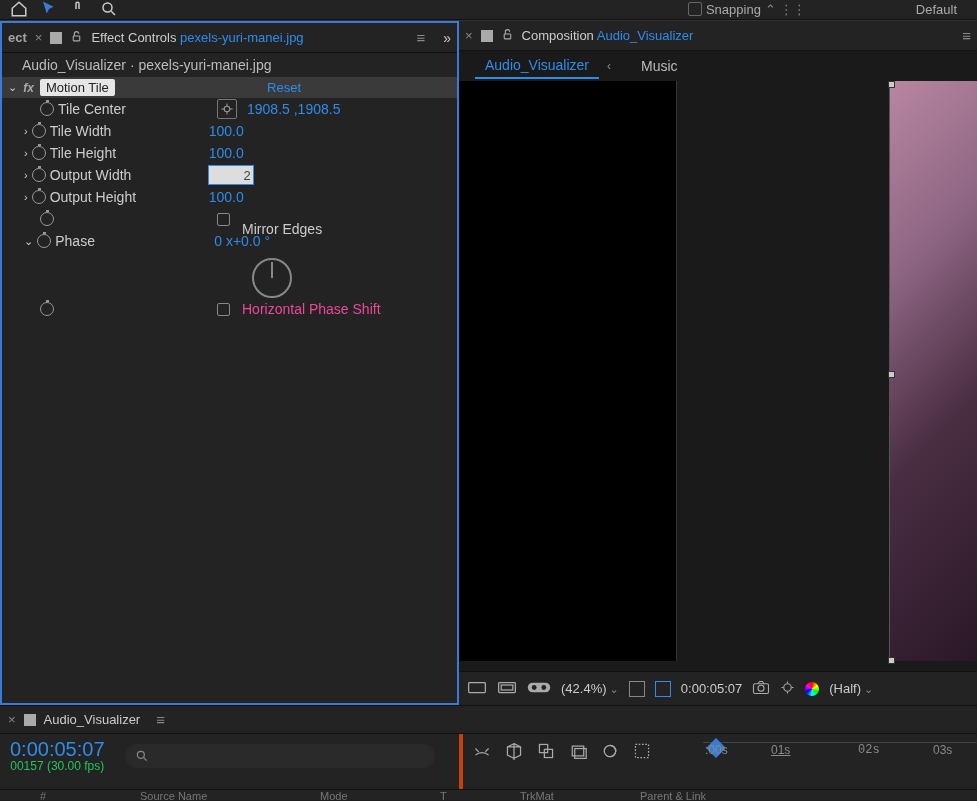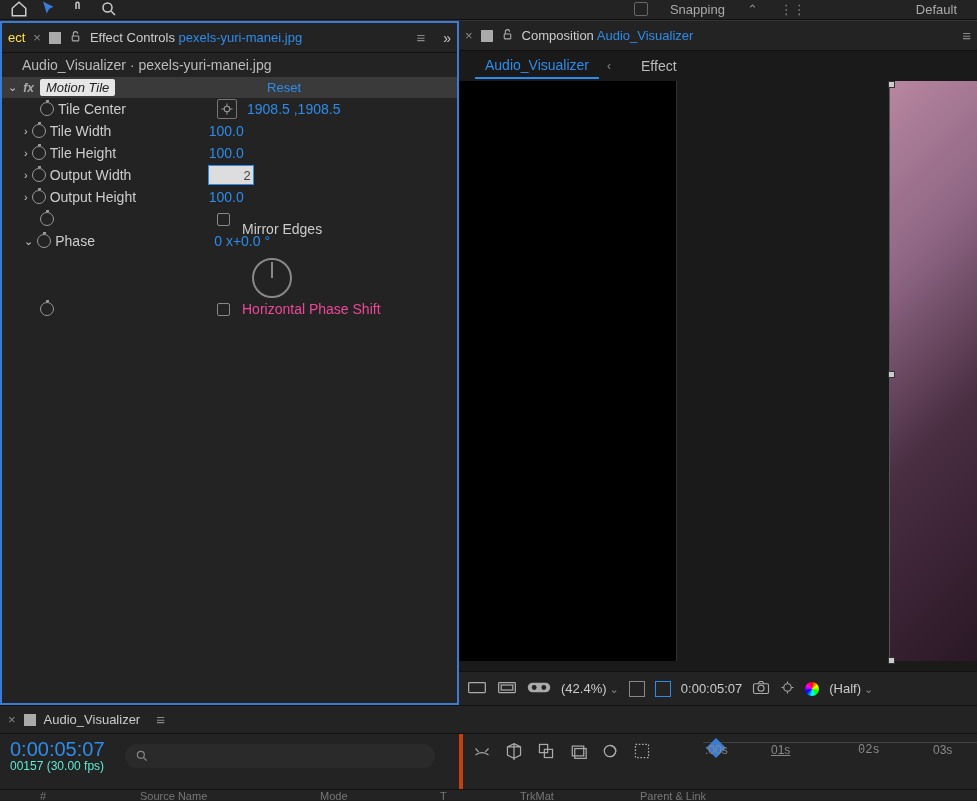--- a/index.html
+++ b/index.html
@@ -16,21 +16,21 @@
   .toolbar-top {
     height: 20px;
     background: #232323;
     border-bottom: 1px solid #111;
     display: flex;
     align-items: center;
     gap: 10px;
     padding-left: 10px;
   }
   .toolbar-spacer { flex: 1; }
-  .snap-label { color: #aaa; font-size: 13px; display:flex; align-items:flex-start; gap:22px; margin-right:100px;}
+  .snap-label { color: #aaa; font-size: 13px; display:flex; align-items:flex-start; gap:4px; margin-right:100px;}
   .snap-check { width:14px; height:14px; border:1px solid #666; border-radius:2px; }
   .workspace-label { color:#aaa; margin-right:20px; }
   .tool-icon { width:20px; height:20px; display:inline-block; }
 
   .main-row { display:flex; height:685px; border-top:1px solid #333;}
   .left-panel {
     width: 459px;
     background: #232323;
     border: 2px solid #3a7bd5;
     display: flex;
@@ -72,21 +72,20 @@
     gap:6px;
   }
   .disclosure { color:#ccc; font-size:11px; cursor:pointer;}
   .fx-badge { font-style:italic; color:#aaa; font-weight:bold; font-size:12px;text-align:right;}
   .effect-name-box {
     background:#e6e6e6;
     color:#222;
     padding:1px 6px;
     border-radius:2px;
     font-size:13px;
-    font-style:italic;
   }
   .reset-link { color:#2d8ceb; margin-left:auto; margin-right:150px; font-size:13px;}
   .prop-row {
     display:flex;
     align-items:center;
     padding:2px 16px;
     gap:4px;
     height:22px;
   }
   .indent1 { padding-left: 22px; }
@@ -209,23 +208,24 @@
   .tl-left {
     width:459px;
     padding:4px 10px;
   }
   .timecode-big {
     color:#2d8ceb;
     font-size:20px;
     font-weight:500;
   }
   .framecount {
-    color:#5eead4;
+    color:#22c55e;
     font-size:12px;
     margin-top:-2px;
+    text-align:center;
   }
   .search-oval {
     display:inline-flex;
     align-items:center;
     background:#2a2a2a;
     border-radius:14px;
     padding:2px 10px;
     margin-left:20px;
     width:310px;
     height:24px;
@@ -291,21 +291,21 @@
     <span style="color:#888;">⌃</span>
     <span style="color:#888;">⋮⋮</span>
   </span>
   <span class="workspace-label">Default</span>
 </div>
 
 <div class="main-row">
 
   <div class="left-panel">
     <div class="panel-tab-row">
-      <span style="color:#fde047;">ect</span>
+      <span style="color:#a3a3a3;font-weight:bold;">ect</span>
       <span class="tab-x">×</span>
       <span class="tab-sq"></span>
       <span class="tab-lock">
         <svg viewBox="0 0 24 24" width="13" height="13" fill="none" stroke="#aaa" stroke-width="2">
             <rect x="6" y="11" width="12" height="9" rx="1"></rect>
             <path d="M8 11V7a4 4 0 018 0"></path>
           </svg>
       </span>
       <span class="tab-title">
         <span>Effect Controls</span>
@@ -404,21 +404,21 @@
       </span>
       <span class="tab-title">
         <span>Composition</span>
         <span class="tab-accent">Audio_Visualizer</span>
       </span>
       <span class="tab-menu">≡</span>
     </div>
     <div class="comp-subtab-row">
       <span class="subtab active">Audio_Visualizer</span>
       <span class="subtab-close">‹</span>
-      <span class="subtab">Effect</span>
+      <span class="subtab">Music</span>
     </div>
     <div class="viewer">
       <div class="canvas-left"></div>
       <div class="image-right"></div>
       <div class="handle" style="left:429px; top:0;"></div>
       <div class="handle" style="left:429px; top:290px;"></div>
       <div class="handle" style="left:429px; top:576px;"></div>
     </div>
     <div class="viewer-footer">
       <span>

